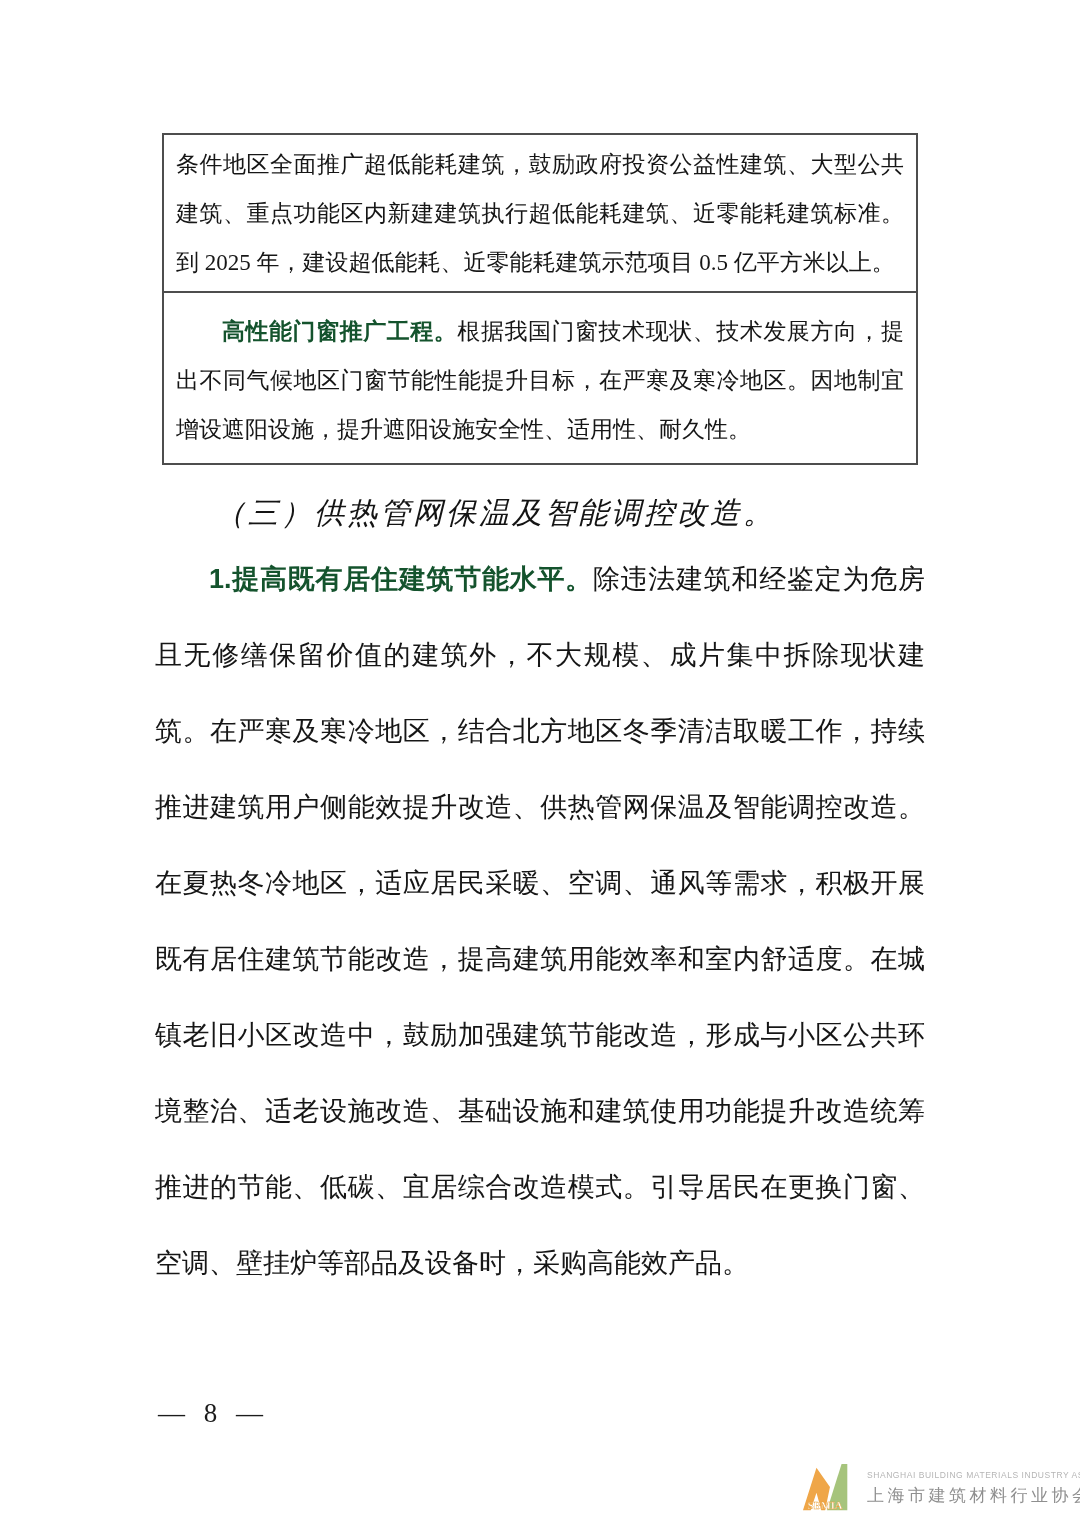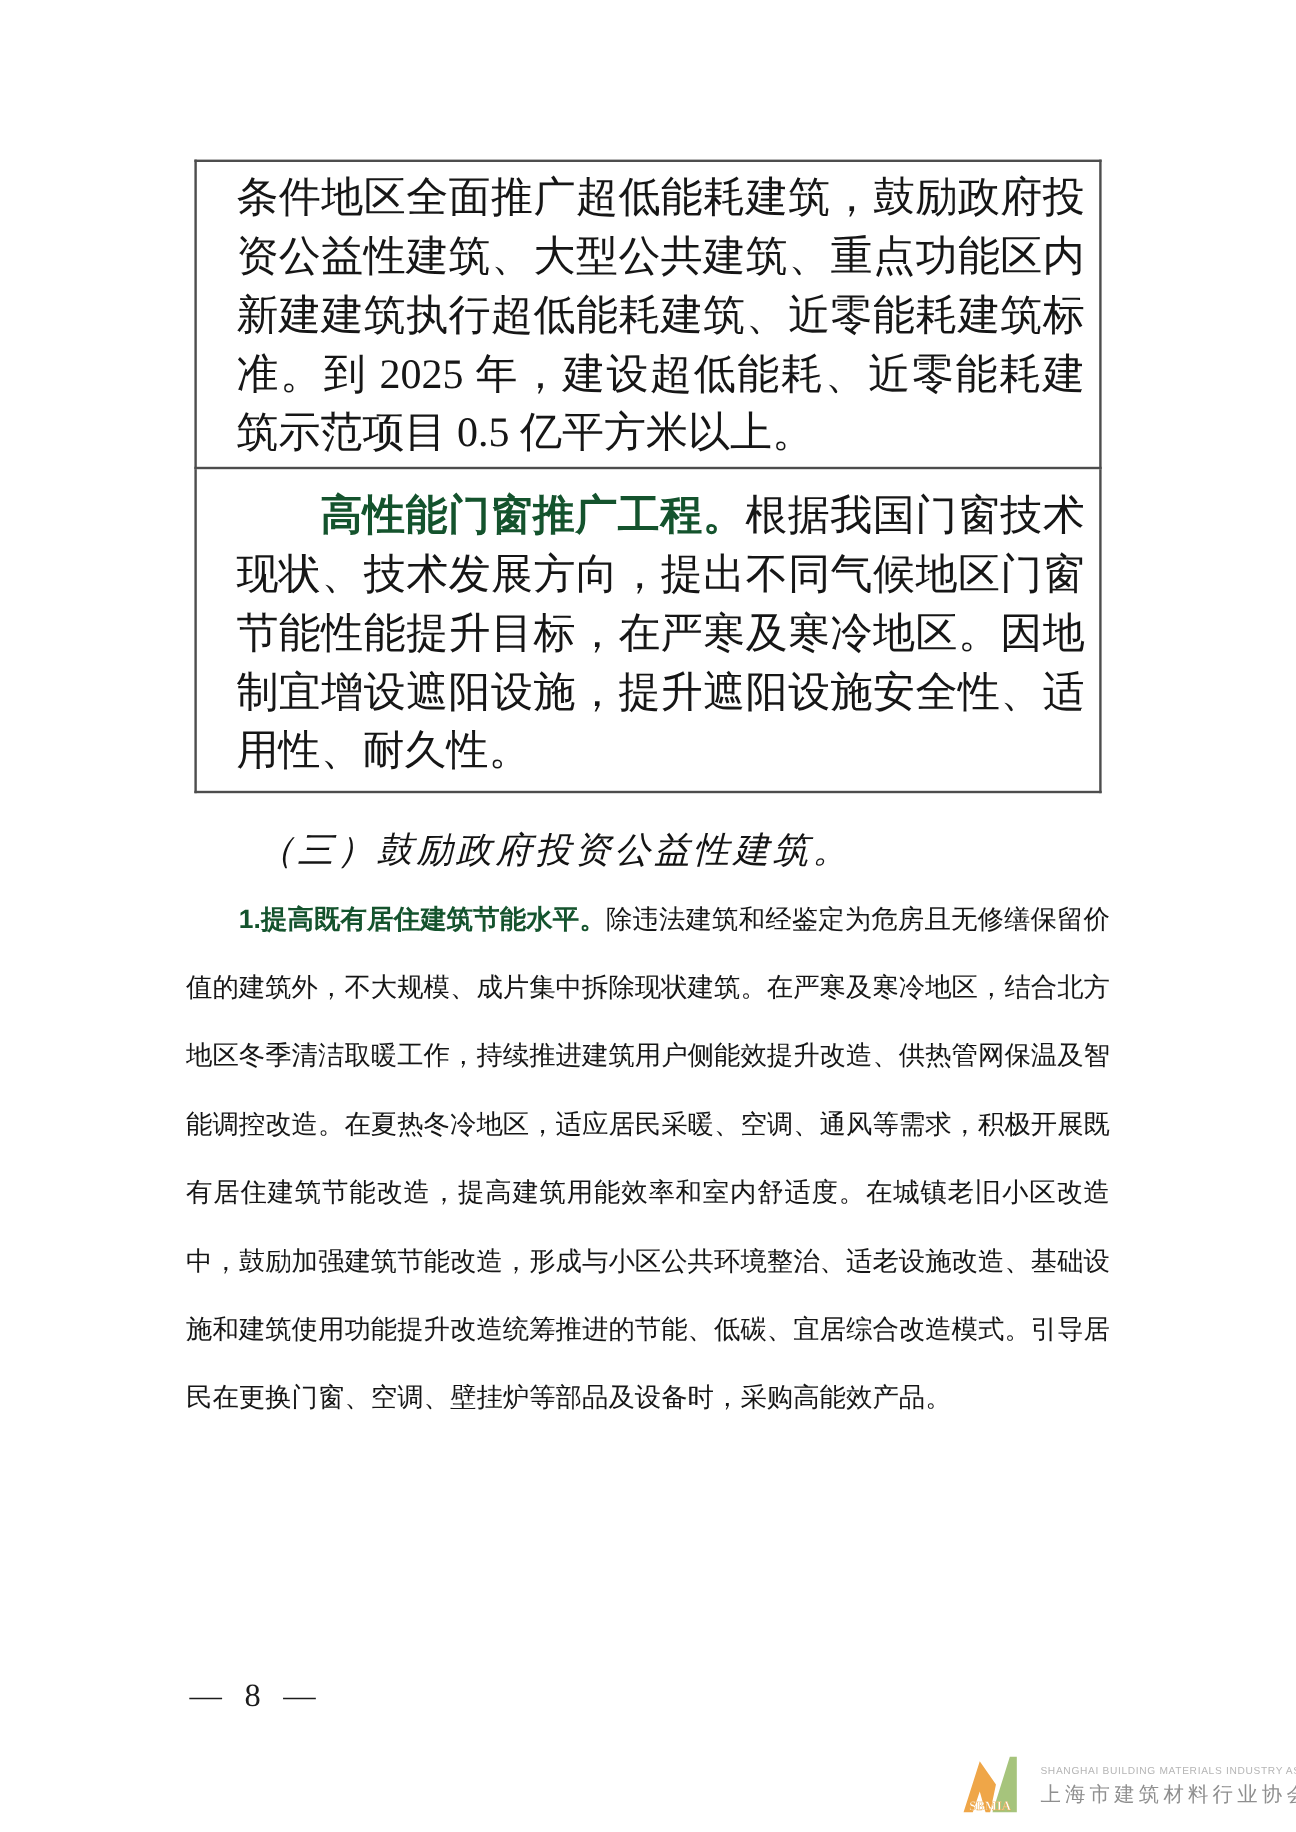--- a/index.html
+++ b/index.html
@@ -24,45 +24,44 @@
     border-collapse: collapse;
     width: 756px;
     margin-left: 7px;
   }
   table.box-table td {
     border: 2px solid #4d4d4d;
     padding: 5px 12px 4px 12px;
     vertical-align: top;
   }
   .cell-text {
-    font-size: 35px;
+    font-size: 23px;
     line-height: 49px;
     text-align: justify;
     color: #161616;
-    margin-left: 21px;
   }
   .cell-text.second { padding-top: 9px; padding-bottom: 5px; }
   .indent { text-indent: 2em; }
   .lead-bold {
     font-family: "Liberation Sans", sans-serif;
     font-weight: 700;
     color: #14532d;
   }
   .section-heading {
     margin-top: 19px;
     font-size: 30px;
     line-height: 57px;
     font-style: italic;
     font-family: "Liberation Serif", serif;
     letter-spacing: 3px;
     color: #141414;
   }
   .body-para {
-    font-size: 22px;
-    line-height: 57px;
+    font-size: 27px;
+    line-height: 76px;
     text-align: justify;
     color: #161616;
   }
   .page-number {
     position: absolute;
     left: 158px;
     top: 1398px;
     font-size: 27px;
     letter-spacing: 6px;
     color: #1c1c1c;
@@ -109,21 +108,21 @@
           </td>
         </tr>
         <tr>
           <td>
             <div class="cell-text second indent"><span class="lead-bold">高性能门窗推广工程。</span><span>根据我国门窗技术现状、技术发展方向，提出不同气候地区门窗节能性能提升目标，在严寒及寒冷地区。因地制宜增设遮阳设施，提升遮阳设施安全性、适用性、耐久性。</span></div>
           </td>
         </tr>
       </tbody>
     </table>
 
-    <div class="section-heading indent">（三）鼓励政府投资公益性建筑。</div>
+    <div class="section-heading indent">（三）供热管网保温及智能调控改造。</div>
 
     <div class="body-para indent"><span class="lead-bold">1.提高既有居住建筑节能水平。</span><span>除违法建筑和经鉴定为危房且无修缮保留价值的建筑外，不大规模、成片集中拆除现状建筑。在严寒及寒冷地区，结合北方地区冬季清洁取暖工作，持续推进建筑用户侧能效提升改造、供热管网保温及智能调控改造。在夏热冬冷地区，适应居民采暖、空调、通风等需求，积极开展既有居住建筑节能改造，提高建筑用能效率和室内舒适度。在城镇老旧小区改造中，鼓励加强建筑节能改造，形成与小区公共环境整治、适老设施改造、基础设施和建筑使用功能提升改造统筹推进的节能、低碳、宜居综合改造模式。引导居民在更换门窗、空调、壁挂炉等部品及设备时，采购高能效产品。</span></div>
 
 
   </div>
 
   <div class="page-number">— 8 —</div>
 
   <div class="logo">
     <svg class="logo-mark" viewBox="0 0 56 56">

